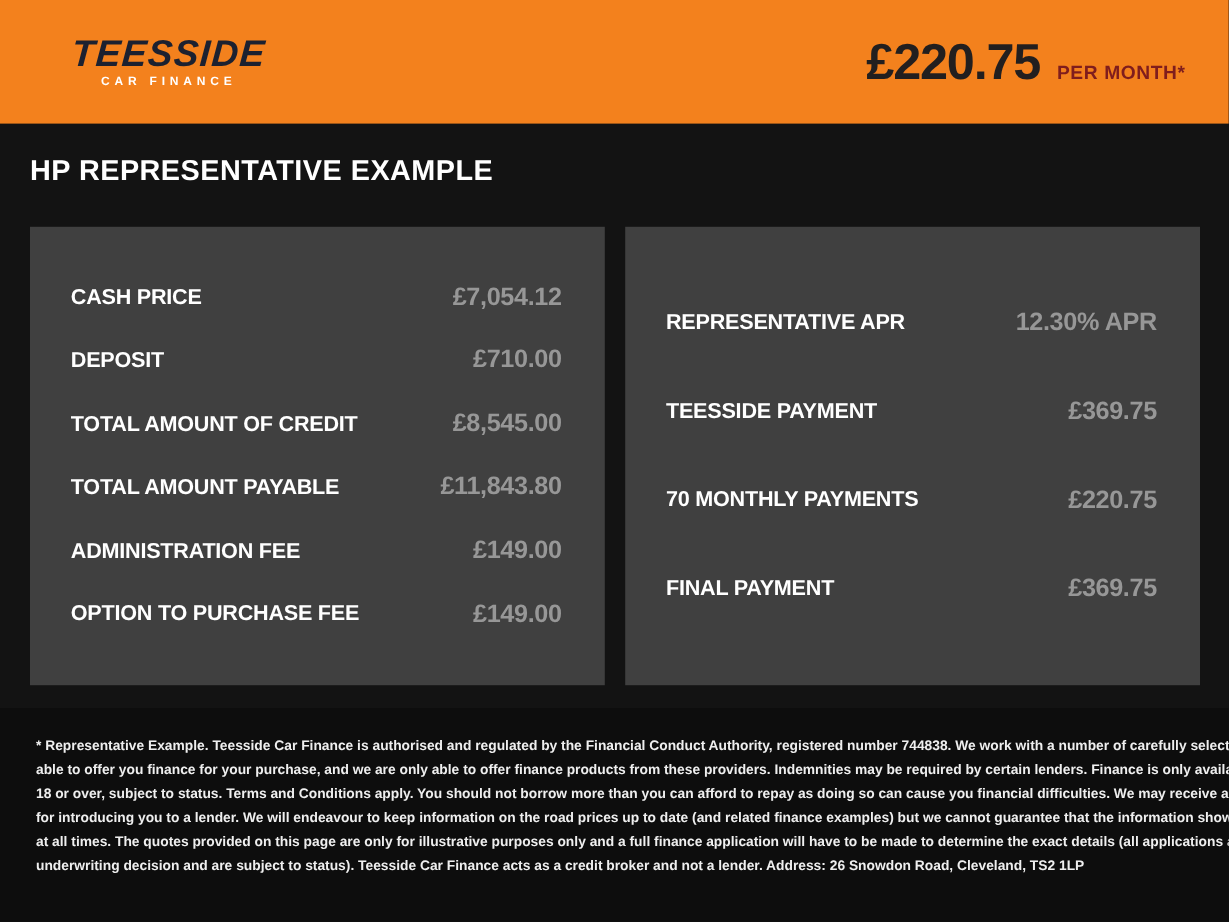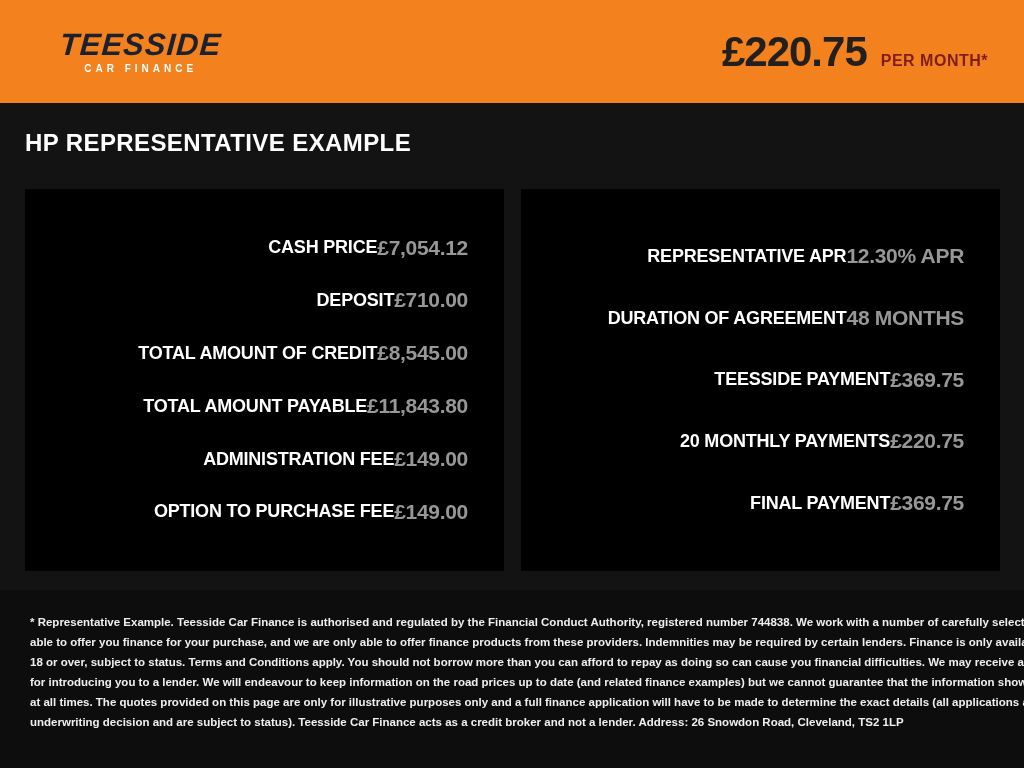--- a/index.html
+++ b/index.html
@@ -65,26 +65,25 @@
     line-height:1.2;
   }
   .panels {
     display:flex;
     gap:17px;
     margin-top:31px;
     height:382px;
   }
   .panel {
     flex:1;
-    background:#000000;
+    background:#404040;
     display:flex;
     flex-direction:column;
     justify-content:space-evenly;
     padding:18px 36px 18px 34px;
-    align-items:flex-end;
   }
   .finance-row {
     display:flex;
     justify-content:space-between;
     align-items:center;
   }
   .finance-label {
     color:#FFFFFF;
     font-size:18px;
     font-weight:bold;
@@ -159,29 +158,25 @@
         <span class="finance-value">£149.00</span>
       </div>
     </section>
 
     <section class="panel">
       <div class="finance-row">
         <span class="finance-label">REPRESENTATIVE APR</span>
         <span class="finance-value">12.30% APR</span>
       </div>
       <div class="finance-row">
-        <span class="finance-label">DURATION OF AGREEMENT</span>
-        <span class="finance-value">48 MONTHS</span>
-      </div>
-      <div class="finance-row">
         <span class="finance-label">TEESSIDE PAYMENT</span>
         <span class="finance-value">£369.75</span>
       </div>
       <div class="finance-row">
-        <span class="finance-label">20 MONTHLY PAYMENTS</span>
+        <span class="finance-label">70 MONTHLY PAYMENTS</span>
         <span class="finance-value">£220.75</span>
       </div>
       <div class="finance-row">
         <span class="finance-label">FINAL PAYMENT</span>
         <span class="finance-value">£369.75</span>
       </div>
     </section>
 
   </div>
 </main>

